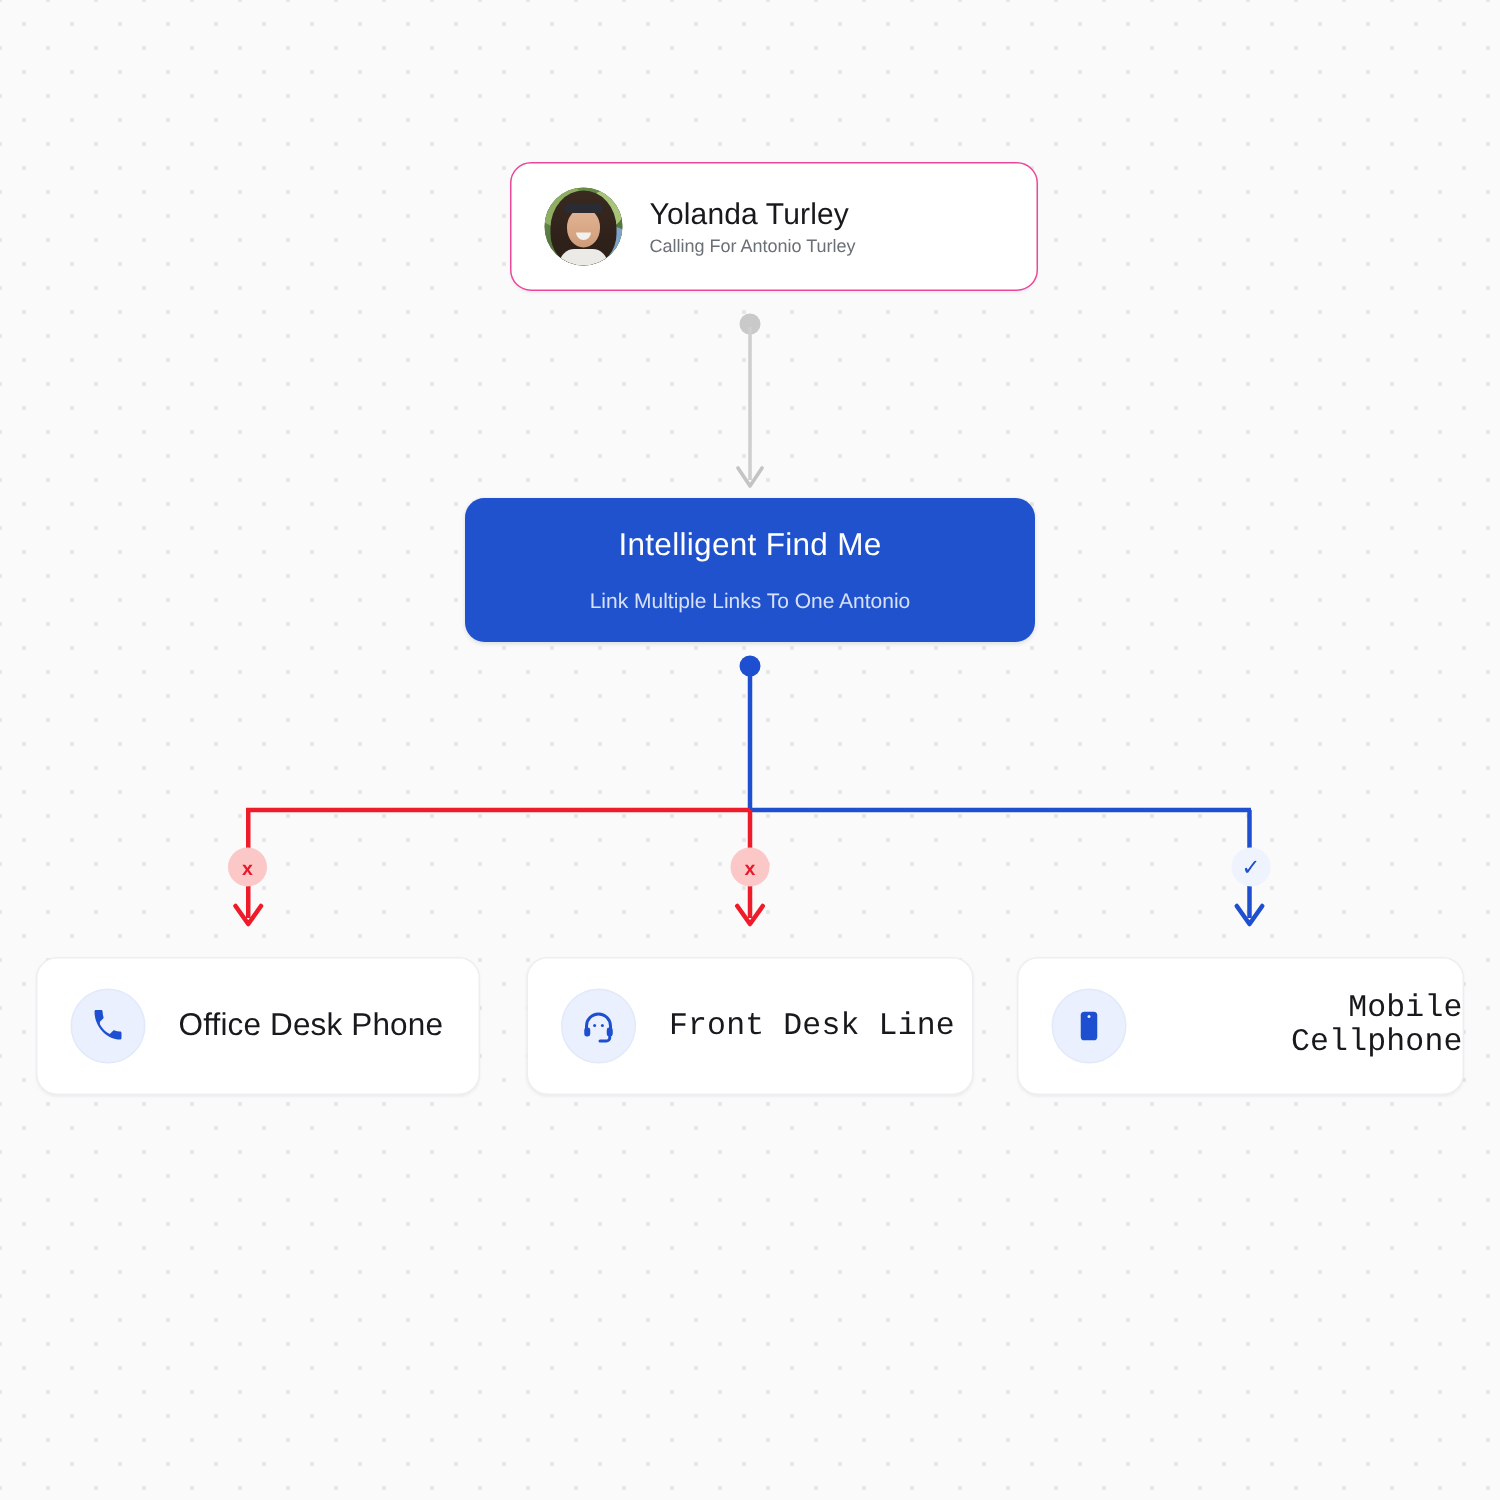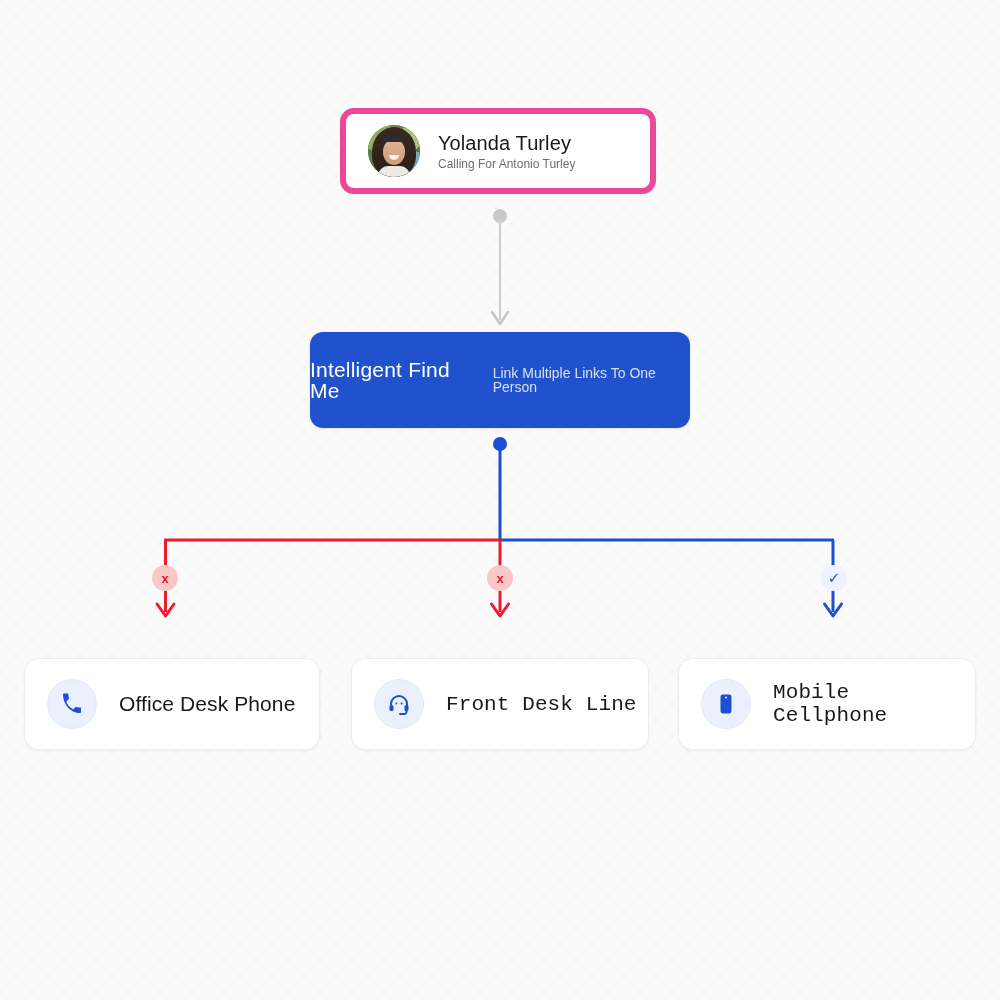--- a/index.html
+++ b/index.html
@@ -10,22 +10,22 @@
     background-image:
       radial-gradient(#e6e6e6 1.4px, transparent 1.5px),
       radial-gradient(#e6e6e6 1.4px, transparent 1.5px);
     background-size:32px 32px, 32px 32px;
     background-position:0 0, 16px 16px;
   }
   .stage{position:relative;width:1000px;height:1000px;}
 
   
   .caller-card{
-    position:absolute;left:340px;top:108px;width:316px;height:86px;
-    background:#ffffff;border:6px solid #ec4899;border-radius:14px;
+    position:absolute;left:340px;top:108px;width:352px;height:86px;
+    background:#ffffff;border:1px solid #ec4899;border-radius:14px;
     box-shadow:0 1px 2px rgba(16,24,40,.05);
     display:flex;align-items:center;padding:0 22px;box-sizing:border-box;
   }
   .avatar{
     width:52px;height:52px;border-radius:50%;flex:none;overflow:hidden;position:relative;
     background:#5f7f4a;
   }
   .avatar .bg{position:absolute;inset:0;
     background:
       radial-gradient(circle at 18% 20%, #8fae63 0 26%, transparent 27%),
@@ -47,41 +47,41 @@
   .caller-name{font-size:20px;color:#17191c;letter-spacing:.1px;line-height:1;}
   .caller-sub{font-size:12px;color:#6b6f76;line-height:1;}
 
   
   .conn-grey{position:absolute;left:480px;top:208px;width:40px;height:128px;}
 
   
   .node{
     position:absolute;left:310px;top:332px;width:380px;height:96px;
     background:#2052cd;border-radius:13px;
-    display:flex;flex-direction:row;align-items:center;justify-content:center;gap:19px;
+    display:flex;flex-direction:column;align-items:center;justify-content:center;gap:19px;
     box-shadow:0 1px 3px rgba(16,24,40,.12);
   }
   .node-title{font-size:21px;color:#ffffff;line-height:1;letter-spacing:.2px;}
   .node-sub{font-size:14px;color:#d5e0f7;line-height:1;}
 
   
   .branches{position:absolute;left:0;top:430px;width:1000px;height:200px;}
 
   
   .badge{position:absolute;width:26px;height:26px;border-radius:50%;
     display:flex;align-items:center;justify-content:center;font-size:13px;font-weight:bold;}
   .badge.reject{background:#fcc7c7;color:#e8192c;}
   .badge.accept{background:#eef3fe;color:#1d4fd0;font-weight:normal;font-size:15px;}
 
   
   .dest{
-    position:absolute;top:658px;height:92px;background:#ffffff;
+    position:absolute;top:638px;height:92px;background:#ffffff;
     border:1px solid #eceff1;border-radius:14px;
     box-shadow:0 1px 2px rgba(16,24,40,.05);
-    display:flex;align-items:center;box-sizing:border-box;
+    display:flex;align-items:center;box-sizing:border-box;text-align:right;
   }
   .dest-icon{width:48px;height:48px;border-radius:50%;background:#eaf0fd;border:1px solid #e2e9f8;
     flex:none;display:flex;align-items:center;justify-content:center;margin-left:22px;}
   .dest-label{margin-left:22px;font-size:21px;color:#17191c;letter-spacing:.1px;}
   #dest-0{left:24px;width:296px;}
   #dest-1{left:351px;width:298px;font-family:Liberation Mono, monospace;}
   #dest-2{left:678px;width:298px;font-family:Liberation Mono, monospace;}
 </style>
 </head>
 <body>
@@ -104,21 +104,21 @@
   </div>
 
   <svg class="conn-grey" viewBox="0 0 40 128">
     <circle cx="20" cy="8" r="7" fill="#c9c9c9"></circle>
     <line x1="20" y1="10" x2="20" y2="112" stroke="#cfcfcf" stroke-width="2.4"></line>
     <path d="M12 104 L20 116 L28 104" fill="none" stroke="#c4c4c4" stroke-width="2.4" stroke-linecap="round" stroke-linejoin="round"></path>
   </svg>
 
   <div class="node">
     <div class="node-title">Intelligent Find Me</div>
-    <div class="node-sub">Link Multiple Links To One Person</div>
+    <div class="node-sub">Link Multiple Links To One Antonio</div>
   </div>
 
   <svg class="branches" viewBox="0 0 1000 200">
 
     <circle cx="500" cy="14" r="7" fill="#1d4fd0"></circle>
     <line x1="500" y1="14" x2="500" y2="110" stroke="#1d4fd0" stroke-width="3"></line>
 
     <path d="M164 110 L500 110" stroke="#ee1c2a" stroke-width="3" fill="none"></path>
     <path d="M500 110 L834 110" stroke="#1d4fd0" stroke-width="3" fill="none"></path>
 

